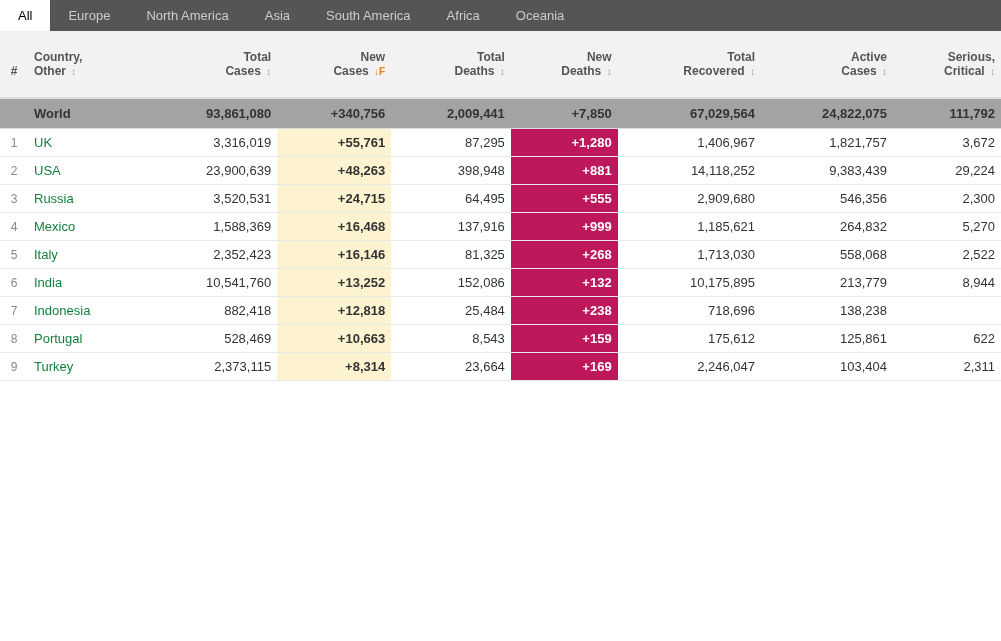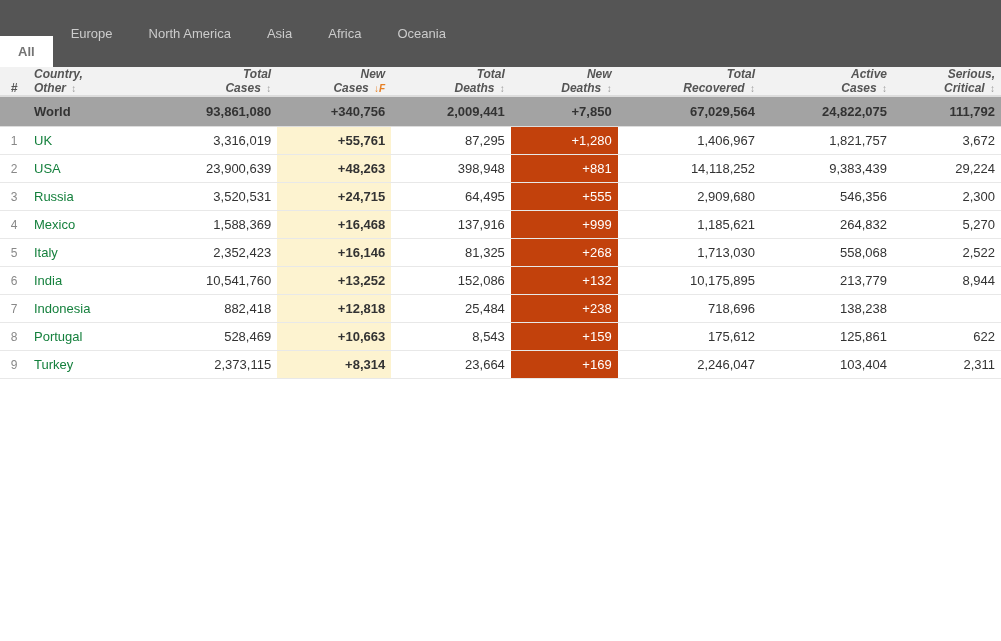--- a/index.html
+++ b/index.html
@@ -17,43 +17,41 @@
       align-items: center;
     }
     .tab {
       padding: 8px 18px;
       color: #ccc;
       cursor: pointer;
       font-size: 13px;
     }
     .tab.active {
       background: #fff;
-      color: #737373;
-      font-weight: bold;
-      margin-top: 36px;
+      color: #000000;
+      font-weight: normal;
     }
 
     
     table {
       width: 100%;
       border-collapse: collapse;
     }
     thead tr {
       background: #f2f2f2;
     }
     thead th {
-      padding: 0 6px;
+      padding: 19px 6px;
       text-align: right;
       font-size: 12px;
       font-weight: bold;
       border-bottom: 2px solid #ddd;
       white-space: nowrap;
       color: #555;
       vertical-align: bottom;
-      font-style: italic;
     }
     thead th:first-child {
       text-align: center;
       width: 28px;
     }
     thead th:nth-child(2) {
       text-align: left;
     }
     .sort-icon {
       font-size: 10px;
@@ -106,33 +104,34 @@
     
     .new-cases-cell {
       background: #fdf3d0;
       font-weight: bold;
       color: #333;
       margin-top: 24px;
     }
 
     
     .new-deaths-cell {
-      background: #c2410c;
+      background: #be185d;
       color: #fff;
-      font-weight: normal;
+      font-weight: bold;
     }
   </style>
 </head>
 <body>
 
 <div class="tab-bar">
   <div class="tab active">All</div>
   <div class="tab">Europe</div>
   <div class="tab">North America</div>
   <div class="tab">Asia</div>
+  <div class="tab">South America</div>
   <div class="tab">Africa</div>
   <div class="tab">Oceania</div>
 </div>
 
 <table>
   <thead>
     <tr>
       <th>#</th>
       <th style="text-align:left;">Country,<br>Other <span class="sort-icon">↕</span></th>
       <th>Total<br>Cases <span class="sort-icon">↕</span></th>

